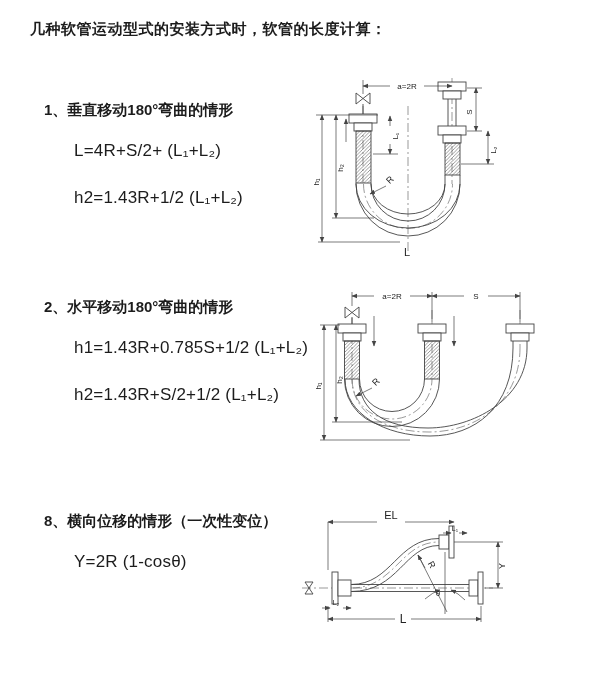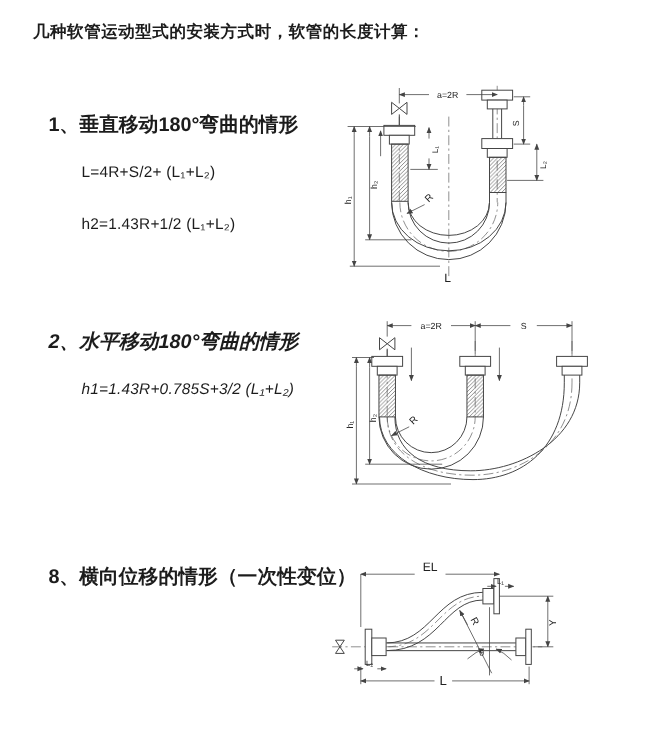--- a/index.html
+++ b/index.html
@@ -7,25 +7,25 @@
     width:600px;height:675px;background:#ffffff;position:relative;
     font-family:"Liberation Sans","DejaVu Sans",sans-serif;
     color:#1c1c1c;overflow:hidden;
   }
   .page-title{
     position:absolute;left:30px;top:20px;
     font-size:15px;font-weight:bold;letter-spacing:0.5px;white-space:nowrap;
   }
   .section{position:absolute;left:44px;}
   .sec1{top:101px;}
-  .sec2{top:298px;font-style:italic;}
+  .sec2{top:298px;}
   .sec3{top:512px;}
-  .sec-heading{font-size:18px;font-weight:bold;white-space:nowrap;}
+  .sec-heading{font-size:15px;font-weight:bold;white-space:nowrap;}
   .formulas{margin:8px 0 0 30px;}
-  .formula{font-size:14px;line-height:32px;white-space:nowrap;letter-spacing:0.2px;margin-top:15px;}
+  .formula{font-size:17px;line-height:32px;white-space:nowrap;letter-spacing:0.2px;margin-top:15px;}
   .diagram{position:absolute;}
   .d1{left:306px;top:66px;}
   .d2{left:310px;top:282px;}
   .d3{left:297px;top:500px;}
   svg{display:block;}
   svg text{font-family:"Liberation Sans","DejaVu Sans",sans-serif;fill:#222;}
   .ln{stroke:#444;stroke-width:0.9;fill:none;}
   .dim{stroke:#444;stroke-width:0.7;fill:none;}
   .cl{stroke:#555;stroke-width:0.6;fill:none;stroke-dasharray:9 3 2 3;}
   .fit{stroke:#444;stroke-width:0.9;fill:#fff;}
@@ -40,27 +40,29 @@
   <div class="sec-heading">1、垂直移动180°弯曲的情形</div>
   <div class="formulas">
     <div class="formula">L=4R+S/2+ (L₁+L₂)</div>
     <div class="formula">h2=1.43R+1/2 (L₁+L₂)</div>
   </div>
 </div>
 
 <div class="section sec2">
   <div class="sec-heading">2、水平移动180°弯曲的情形</div>
   <div class="formulas">
-    <div class="formula">h1=1.43R+0.785S+3/2 (L₁+L₂)</div>
+    <div class="formula">h1=1.43R+0.785S+1/2 (L₁+L₂)</div>
+    <div class="formula">h2=1.43R+S/2+1/2 (L₁+L₂)</div>
   </div>
 </div>
 
 <div class="section sec3">
   <div class="sec-heading">8、横向位移的情形（一次性变位）</div>
   <div class="formulas">
+    <div class="formula">Y=2R (1-cosθ)</div>
   </div>
 </div>
 
 <svg class="diagram d1" width="280" height="194" viewBox="0 0 280 194">
   <defs>
     <pattern id="hatch" patternUnits="userSpaceOnUse" width="3.5" height="3.5">
       <path d="M0,3.5 L3.5,0" stroke="#555" stroke-width="0.6"></path>
     </pattern>
     <marker id="arr" viewBox="0 0 10 10" refX="9" refY="5" markerWidth="8" markerHeight="8" orient="auto-start-reverse">
       <path d="M0,1 L10,5 L0,9 z" fill="#444"></path>

